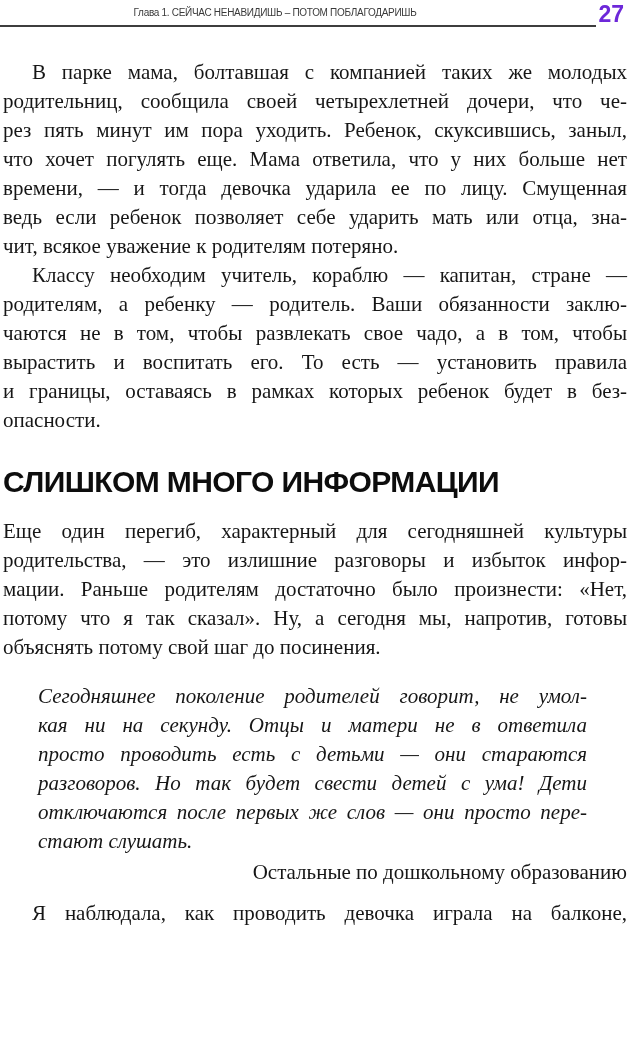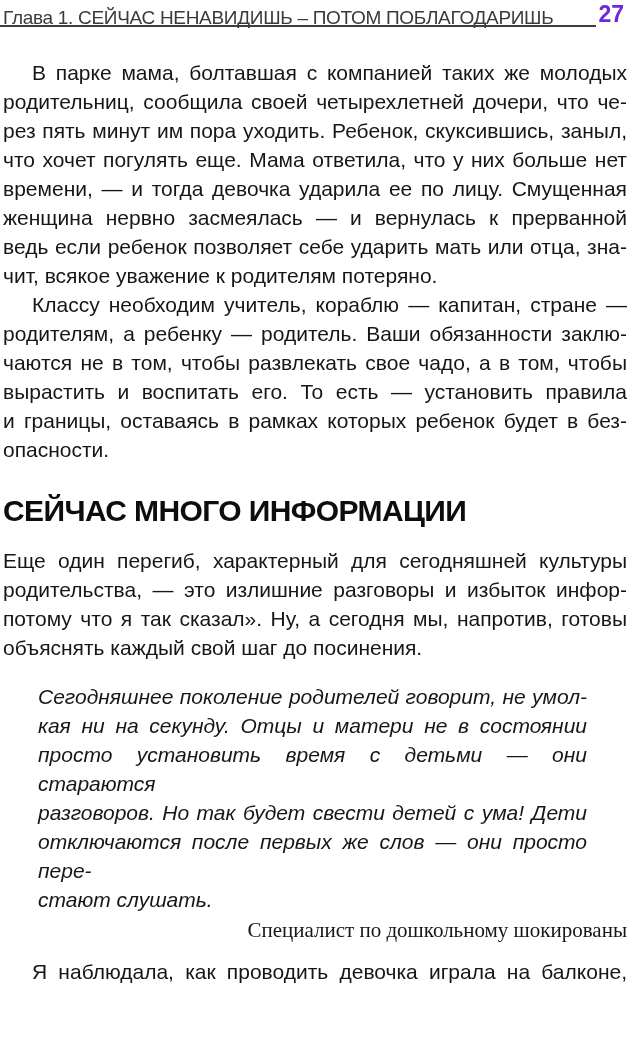--- a/index.html
+++ b/index.html
@@ -17,41 +17,41 @@
     color: #161616;
     overflow: hidden;
   }
 
   
   .running-head { position: relative; height: 27px; }
   .chapter {
     position: absolute; left: 0; right: 80px; top: 7px;
     text-align: center;
     font-family: "Liberation Sans", sans-serif;
-    font-size: 19px;
+    font-size: 10px;
     letter-spacing: -0.3px;
     color: #3a3a3a;
     white-space: nowrap;
   }
   .pagenum {
     position: absolute; right: 3px; top: 1px;
     font-family: "Liberation Sans", sans-serif;
     font-weight: bold;
     font-size: 23px;
     color: #6d28d9;
   }
   .rule {
     position: absolute; left: -3px; bottom: 0;
     width: 596px; height: 2px;
     background: #3d3d3d;
   }
 
   
   .bodytext {
-    font-family: Liberation Sans, sans-serif;
+    font-family: Liberation Serif, serif;
     font-size: 21px;
     line-height: 29px;
     color: #161616;
   }
   .line { text-align: justify; text-align-last: justify; }
   .line.last { text-align-last: left; }
   .cont .line.last { text-align-last: justify; }
   .indent .line:first-child { text-indent: 29px; }
 
   .para { margin: 0; }
@@ -92,52 +92,52 @@
   </header>
 
   <main>
 
     <div class="bodytext para para-1 indent">
         <div class="line">В парке мама, болтавшая с компанией таких же молодых</div>
         <div class="line">родительниц, сообщила своей четырехлетней дочери, что че-</div>
         <div class="line">рез пять минут им пора уходить. Ребенок, скуксившись, заныл,</div>
         <div class="line">что хочет погулять еще. Мама ответила, что у них больше нет</div>
         <div class="line">времени, — и тогда девочка ударила ее по лицу. Смущенная</div>
-        <div class="line">женщина нервно засмеялась — и вернулась к прерванной</div>
         <div class="line">ведь если ребенок позволяет себе ударить мать или отца, зна-</div>
         <div class="line last">чит, всякое уважение к родителям потеряно.</div>
       </div>
 
     <div class="bodytext para indent">
         <div class="line">Классу необходим учитель, кораблю — капитан, стране —</div>
         <div class="line">родителям, а ребенку — родитель. Ваши обязанности заклю-</div>
         <div class="line">чаются не в том, чтобы развлекать свое чадо, а в том, чтобы</div>
         <div class="line">вырастить и воспитать его. То есть — установить правила</div>
         <div class="line">и границы, оставаясь в рамках которых ребенок будет в без-</div>
         <div class="line last">опасности.</div>
       </div>
 
-    <h2 class="section-heading">СЕЙЧАС МНОГО ИНФОРМАЦИИ</h2>
+    <h2 class="section-heading">СЛИШКОМ МНОГО ИНФОРМАЦИИ</h2>
 
     <div class="bodytext para">
         <div class="line">Еще один перегиб, характерный для сегодняшней культуры</div>
         <div class="line">родительства, — это излишние разговоры и избыток инфор-</div>
+        <div class="line">мации. Раньше родителям достаточно было произнести: «Нет,</div>
         <div class="line">потому что я так сказал». Ну, а сегодня мы, напротив, готовы</div>
-        <div class="line last">объяснять каждый свой шаг до посинения.</div>
+        <div class="line last">объяснять потому свой шаг до посинения.</div>
       </div>
 
     <blockquote class="bodytext quote">
         <div class="line">Сегодняшнее поколение родителей говорит, не умол-</div>
-        <div class="line">кая ни на секунду. Отцы и матери не в состоянии</div>
-        <div class="line">просто установить время с детьми — они стараются</div>
+        <div class="line">кая ни на секунду. Отцы и матери не в ответила</div>
+        <div class="line">просто проводить есть с детьми — они стараются</div>
         <div class="line">разговоров. Но так будет свести детей с ума! Дети</div>
         <div class="line">отключаются после первых же слов — они просто пере-</div>
         <div class="line last">стают слушать.</div>
       </blockquote>
 
-    <div class="attribution">Специалист по дошкольному шокированы</div>
+    <div class="attribution">Остальные по дошкольному образованию</div>
 
     <div class="bodytext para para-4 indent cont">
         <div class="line">Я наблюдала, как проводить девочка играла на балконе,</div>
       </div>
 
   </main>
 </div>
 
 </body></html>

